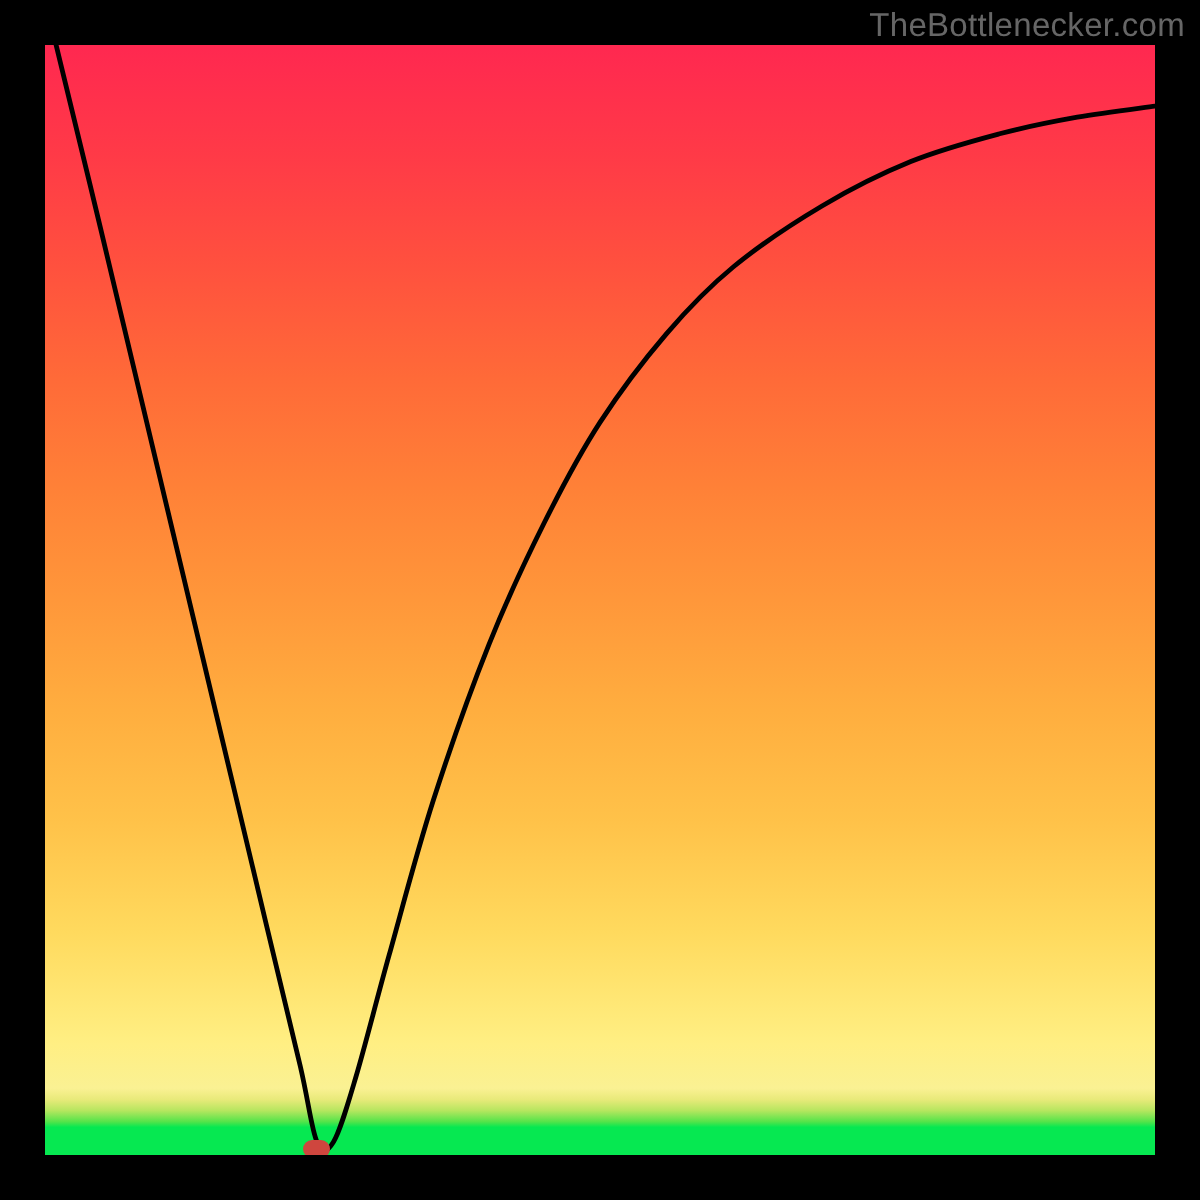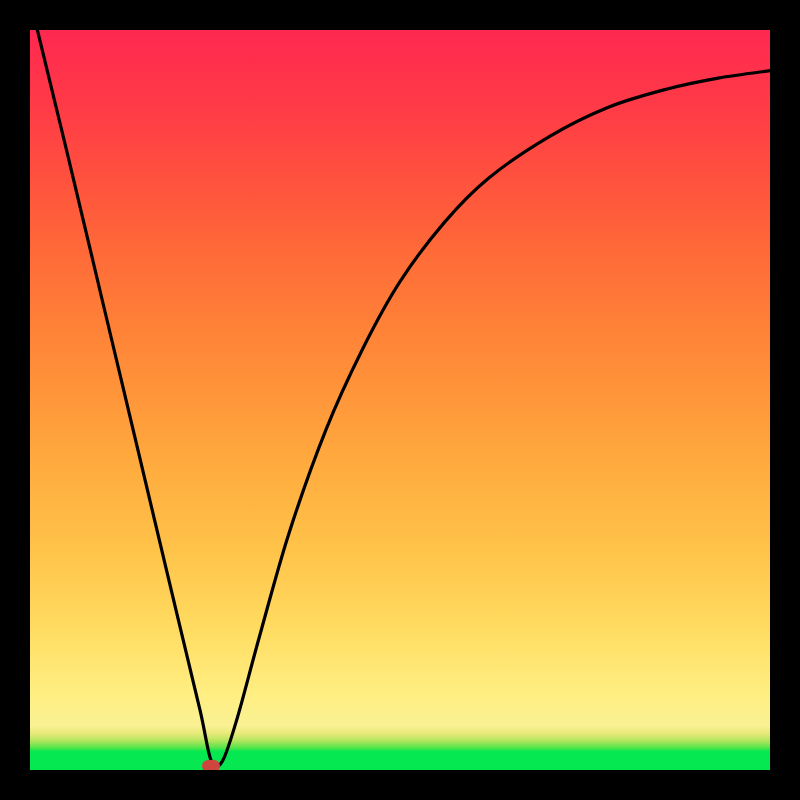--- a/index.html
+++ b/index.html
@@ -78,20 +78,21 @@
     border-radius: 6px;
     background: #cf463e;
     transform: translate(-50%, -50%);
   }
 </style>
 </head>
 <body>
 
 <div class="frame">
 
+  <div class="watermark">TheBottlenecker.com</div>
 
   <div class="plot-area">
     <div class="gradient"></div>
 
     <svg class="curve" viewBox="0 0 740 740" preserveAspectRatio="none">
       <path d="M 7.40 0.00 C 12.33 20.35, 25.90 75.85, 37.00 122.10 C 48.10 168.35, 61.67 225.70, 74.00 277.50 C 86.33 329.30, 98.67 381.10, 111.00 432.90 C 123.33 484.70, 138.13 546.98, 148.00 588.30 C 157.87 629.62, 164.65 657.00, 170.20 680.80 C 175.75 704.60, 177.60 722.73, 181.30 731.12 C 185.00 739.51, 188.08 738.27, 192.40 731.12 C 196.72 723.97, 201.03 708.92, 207.20 688.20 C 213.37 667.48, 220.77 637.63, 229.40 606.80 C 238.03 575.97, 247.90 537.73, 259.00 503.20 C 270.10 468.67, 283.67 430.43, 296.00 399.60 C 308.33 368.77, 320.67 342.87, 333.00 318.20 C 345.33 293.53, 356.43 272.57, 370.00 251.60 C 383.57 230.63, 399.60 209.67, 414.40 192.40 C 429.20 175.13, 441.53 162.18, 458.80 148.00 C 476.07 133.82, 498.27 119.02, 518.00 107.30 C 537.73 95.58, 557.47 85.72, 577.20 77.70 C 596.93 69.68, 617.90 64.13, 636.40 59.20 C 654.90 54.27, 670.93 51.18, 688.20 48.10 C 705.47 45.02, 731.37 41.93, 740.00 40.70"></path>
     </svg>
 
     <div class="marker" style="left: 181.3px; top: 736.3px; background: rgb(207, 70, 62);"></div>
   </div>

